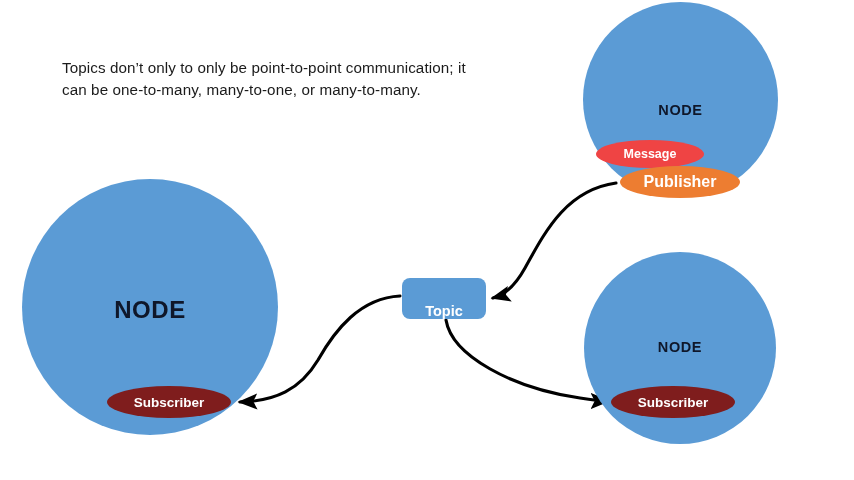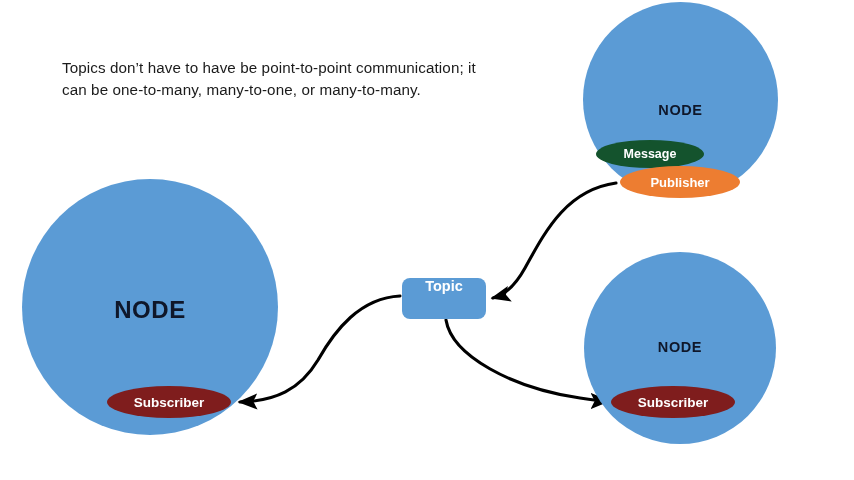--- a/index.html
+++ b/index.html
@@ -89,62 +89,62 @@
     display: flex;
     align-items: center;
     justify-content: center;
     color: #ffffff;
     font-weight: bold;
     font-family: "Liberation Sans", sans-serif;
     white-space: nowrap;
   }
   .pill-green  { background: #7f1d1d; }
   .pill-orange { background: #ed7d31; }
-  .pill-gray   { background: #14532d; }
+  .pill-gray   { background: #ef4444; }
 
   #pill-subscriber-left {
     left: 107px;
     top: 386px;
     width: 124px;
     height: 32px;
     font-size: 13.5px;
   }
   #pill-subscriber-right {
     left: 611px;
     top: 386px;
     width: 124px;
     height: 32px;
     font-size: 13.5px;
   }
   #pill-publisher {
     left: 620px;
     top: 166px;
     width: 120px;
     height: 32px;
-    font-size: 13px;
+    font-size: 16px;
   }
   #pill-message {
     left: 596px;
     top: 140px;
     width: 108px;
     height: 28px;
     font-size: 12.5px;
   }
 
   
   #topic-box {
     position: absolute;
     left: 402px;
     top: 278px;
     width: 84px;
     height: 41px;
     background: #5b9bd5;
     border-radius: 8px;
     display: flex;
-    align-items: flex-start;
+    align-items: flex-end;
     justify-content: center;
     color: #ffffff;
     font-weight: bold;
     font-size: 14.5px;
     font-family: "Liberation Sans", sans-serif;
   }
 
   
   #arrows {
     position: absolute;
@@ -153,21 +153,21 @@
     width: 854px;
     height: 480px;
     pointer-events: none;
   }
 </style>
 </head>
 <body>
 
 <div id="canvas">
 
-  <div id="caption">Topics don’t have to have be point-to-point communication; it
+  <div id="caption">Topics don’t only to only be point-to-point communication; it
 can be one-to-many, many-to-one, or many-to-many.</div>
 
   <svg id="arrows" viewBox="0 0 854 480" xmlns="http://www.w3.org/2000/svg">
     <defs>
       <marker id="arrowhead" markerWidth="7" markerHeight="7" refX="5.6" refY="3" orient="auto" markerUnits="strokeWidth">
         <path d="M0,0.4 L6.4,3 L0,5.6 L1.3,3 Z" fill="#000000"></path>
       </marker>
     </defs>
 
     <path d="M 616,183 C 566,190 545,232 525,268 C 515,286 505,295 493,298" fill="none" stroke="#000000" stroke-width="3.1" stroke-linecap="round" marker-end="url(#arrowhead)"></path>

